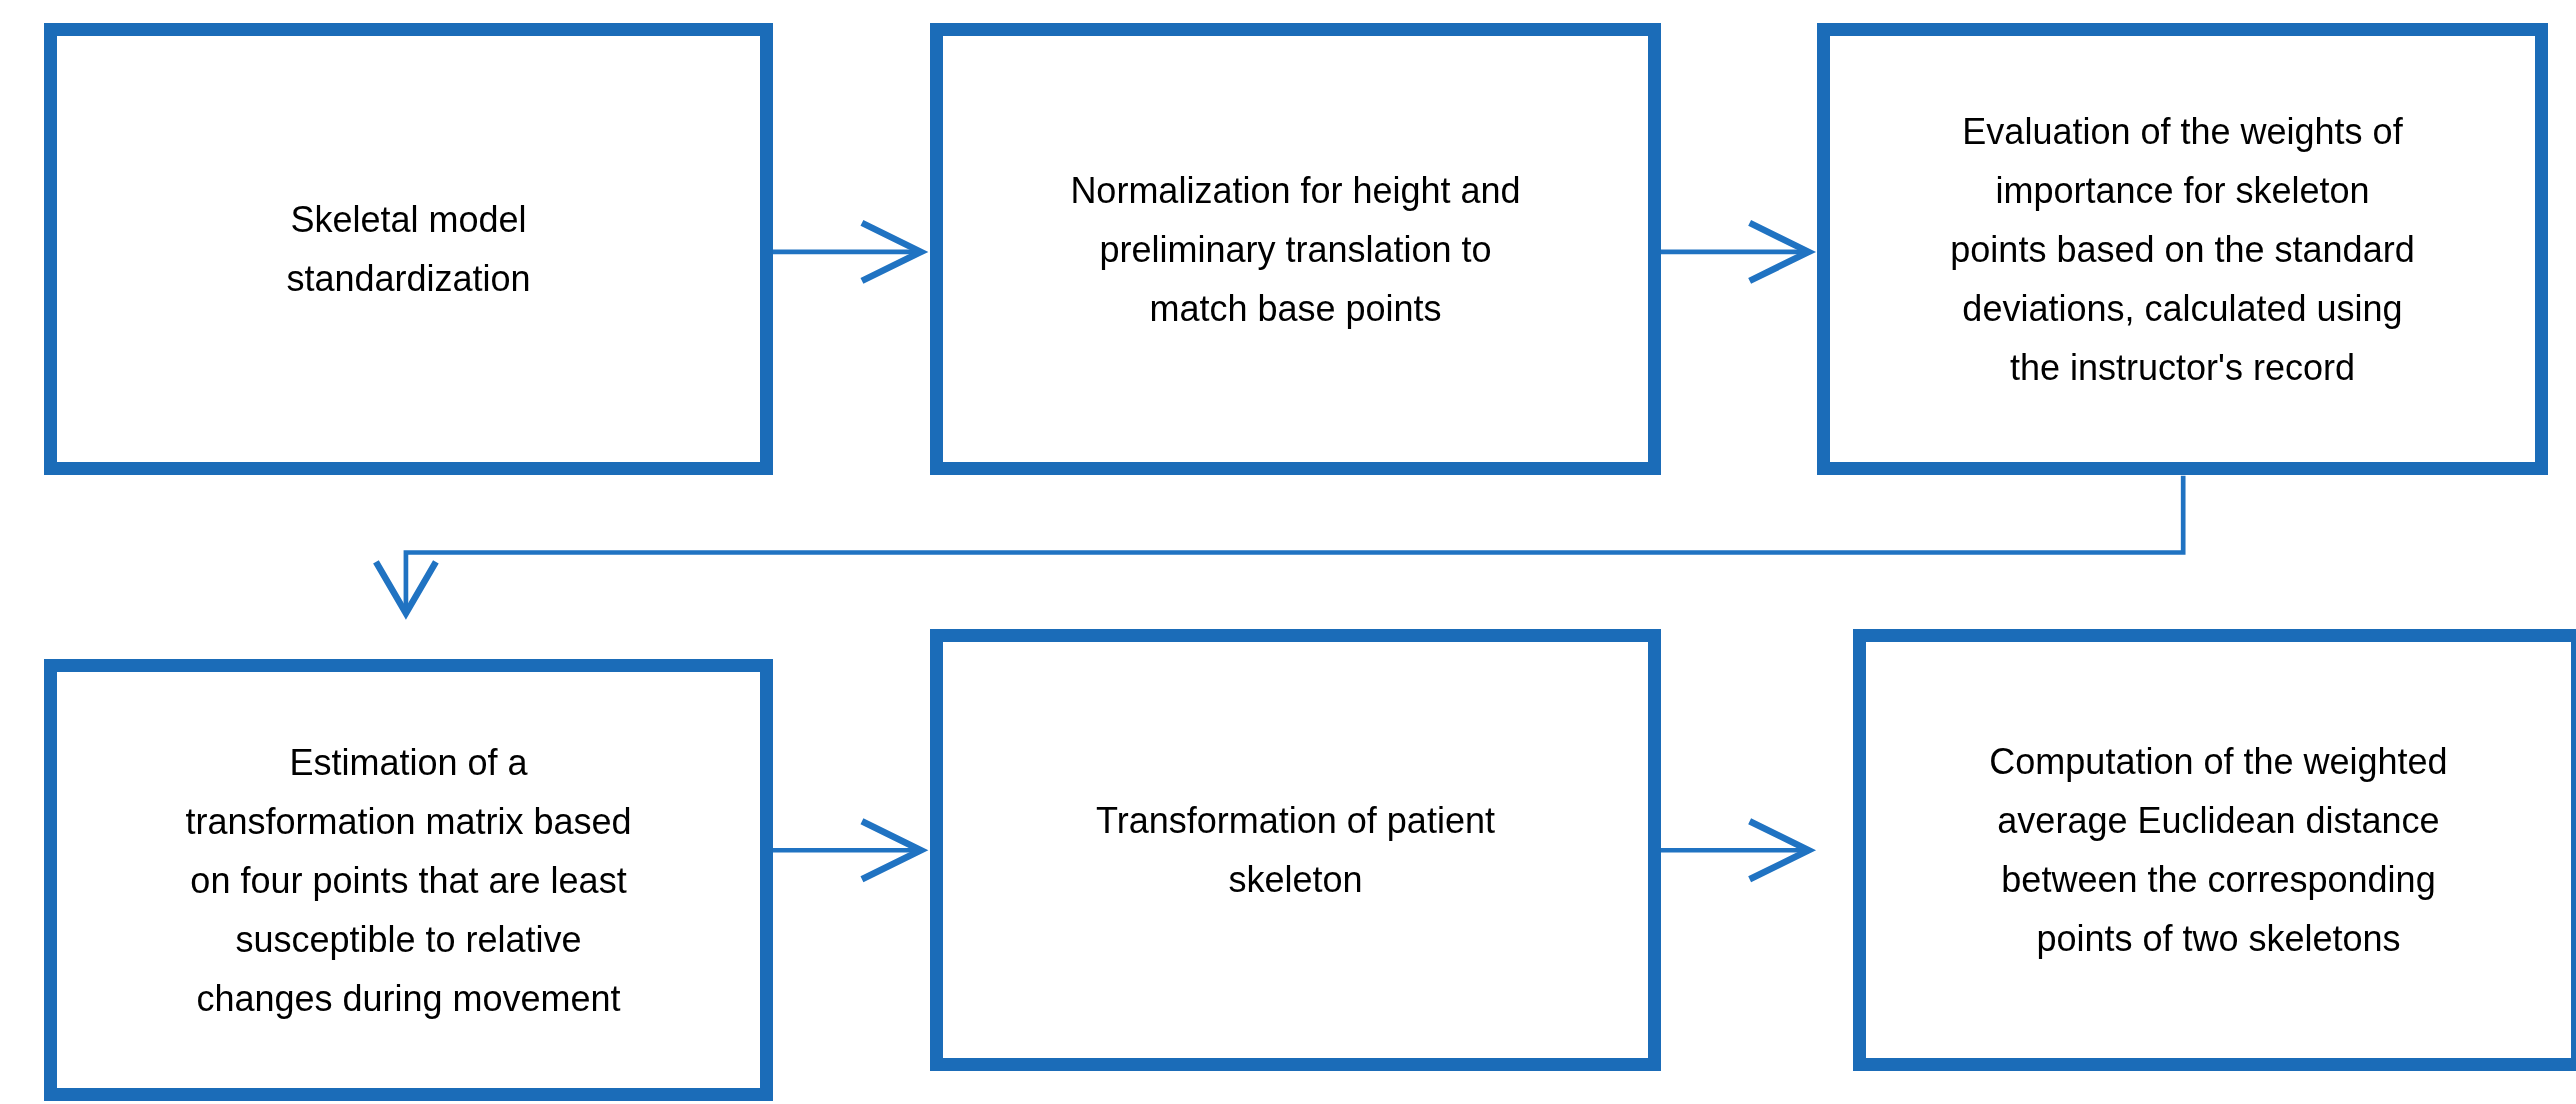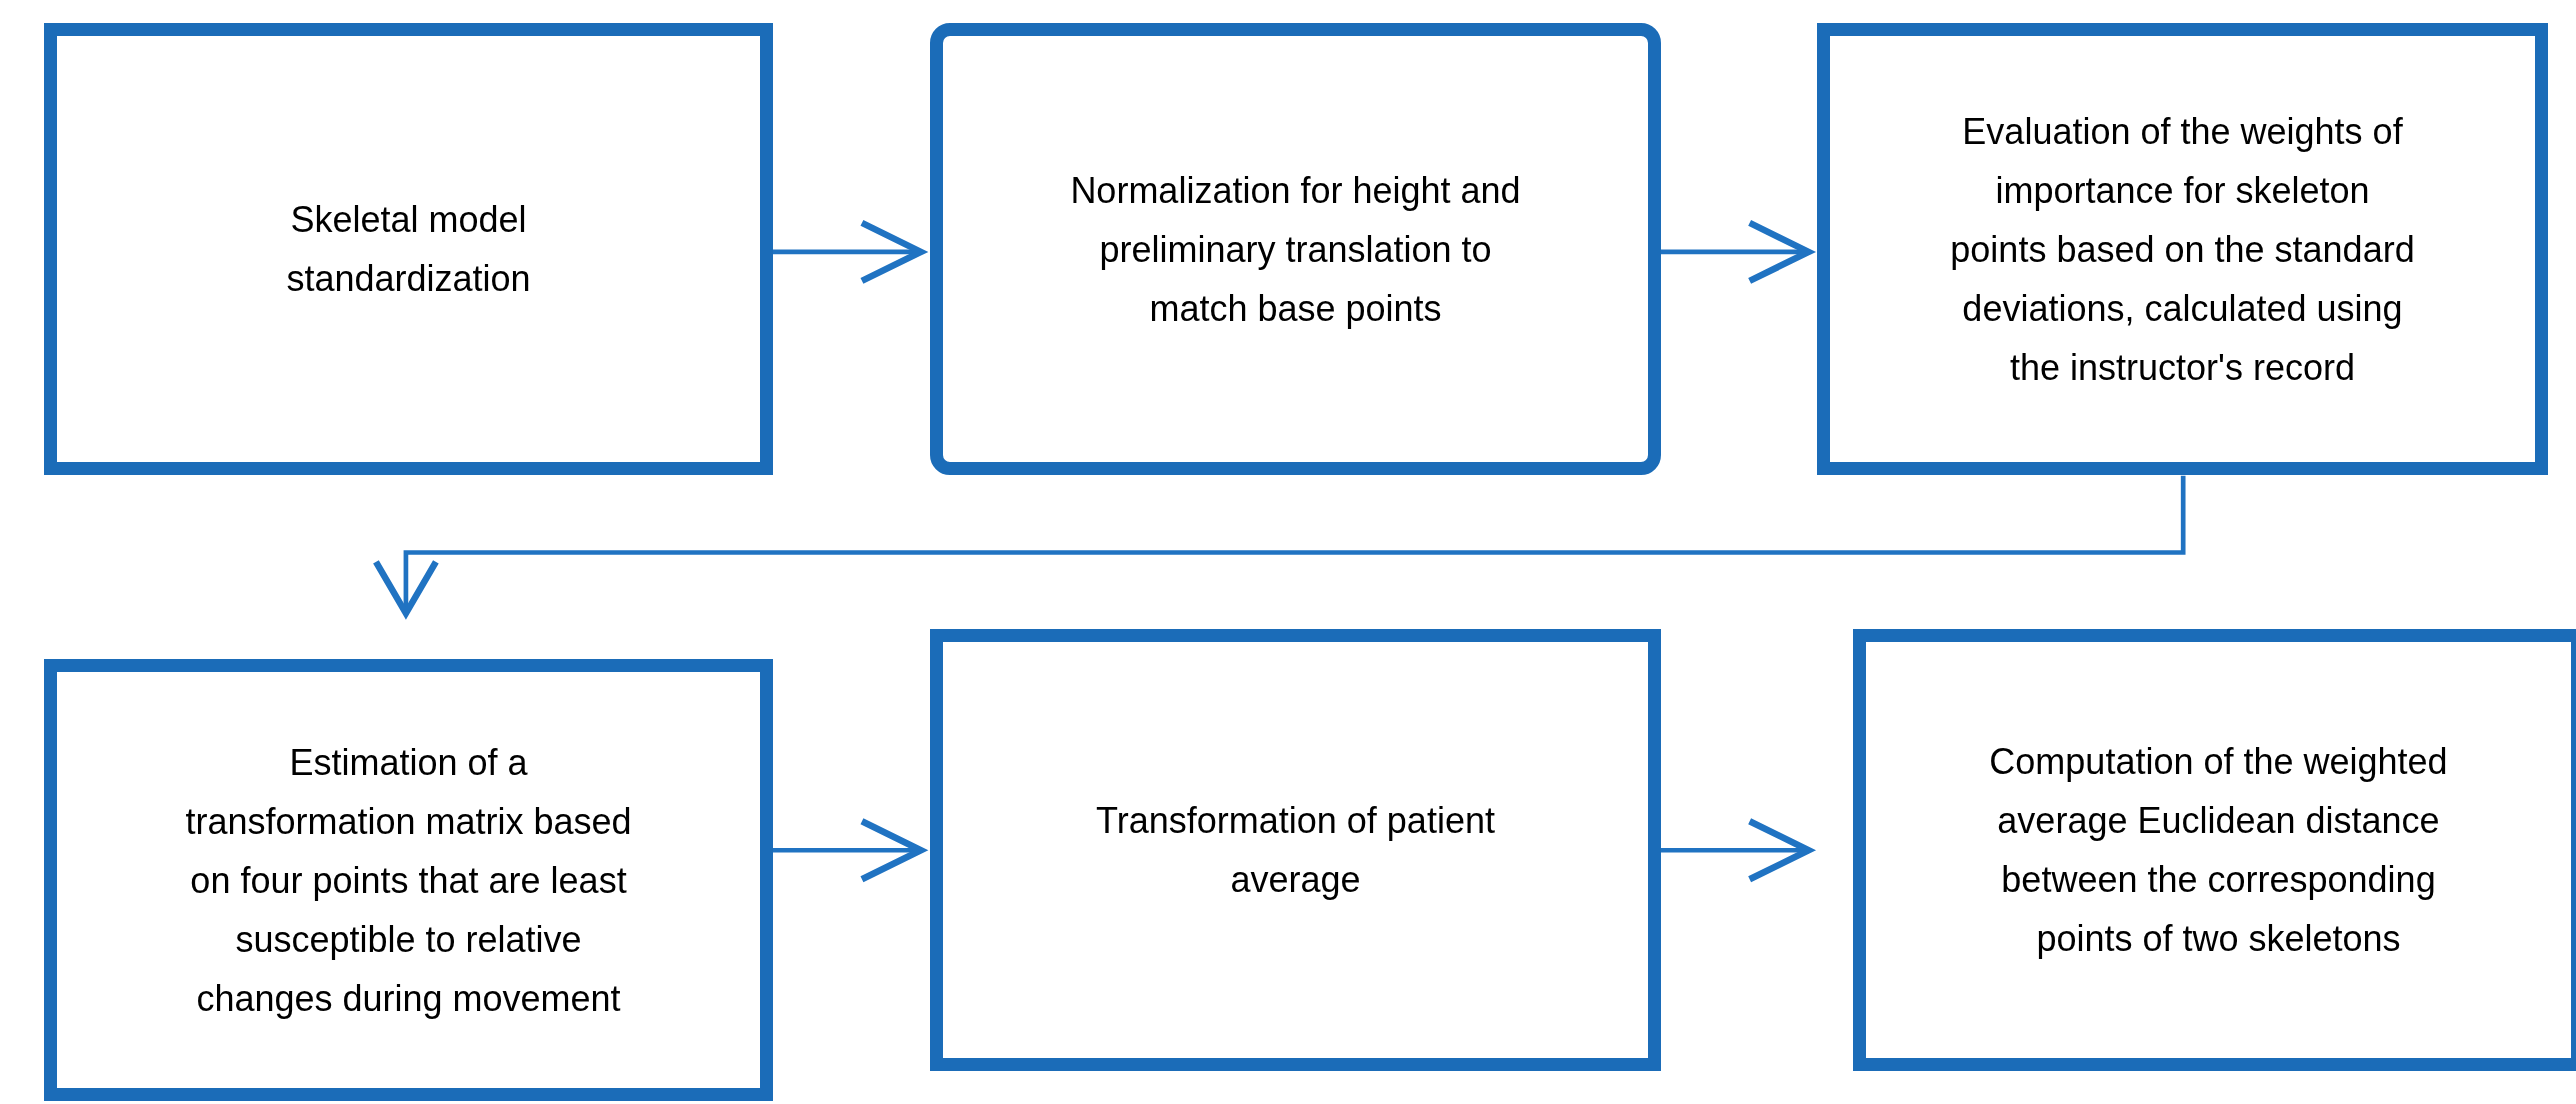--- a/index.html
+++ b/index.html
@@ -48,21 +48,21 @@
     display:block;
     width:100%;
     text-align:center;
     white-space:pre-line;
     color:var(--text);
     font-size:36px;
     line-height:59px;
     padding:0 7.5px;
   }
   #box-1{left:44px;  top:23px;  width:729px; height:452px;}
-  #box-2{left:930px; top:23.4px;  width:731px; height:452px;border-radius:20px;}
+  #box-2{left:930px; top:23.4px;  width:731px; height:452px;}
   #box-3{left:1817px;top:23.4px;  width:731px; height:452px;}
   #box-4{left:44px;  top:659px; width:729px; height:442px;}
   #box-5{left:930px; top:629px; width:731px; height:442px;}
   #box-6{left:1817px;top:629px; width:731px; height:442px;margin-left:36px;}
 </style>
 </head>
 <body>
 
 <div class="canvas">
 
@@ -116,21 +116,21 @@
   <div id="box-4" class="flow-box">
     <span class="label">Estimation of a
 transformation matrix based
 on four points that are least
 susceptible to relative
 changes during movement</span>
   </div>
 
   <div id="box-5" class="flow-box">
     <span class="label">Transformation of patient
-average</span>
+skeleton</span>
   </div>
 
   <div id="box-6" class="flow-box">
     <span class="label">Computation of the weighted
 average Euclidean distance
 between the corresponding
 points of two skeletons</span>
   </div>
 
 </div>

